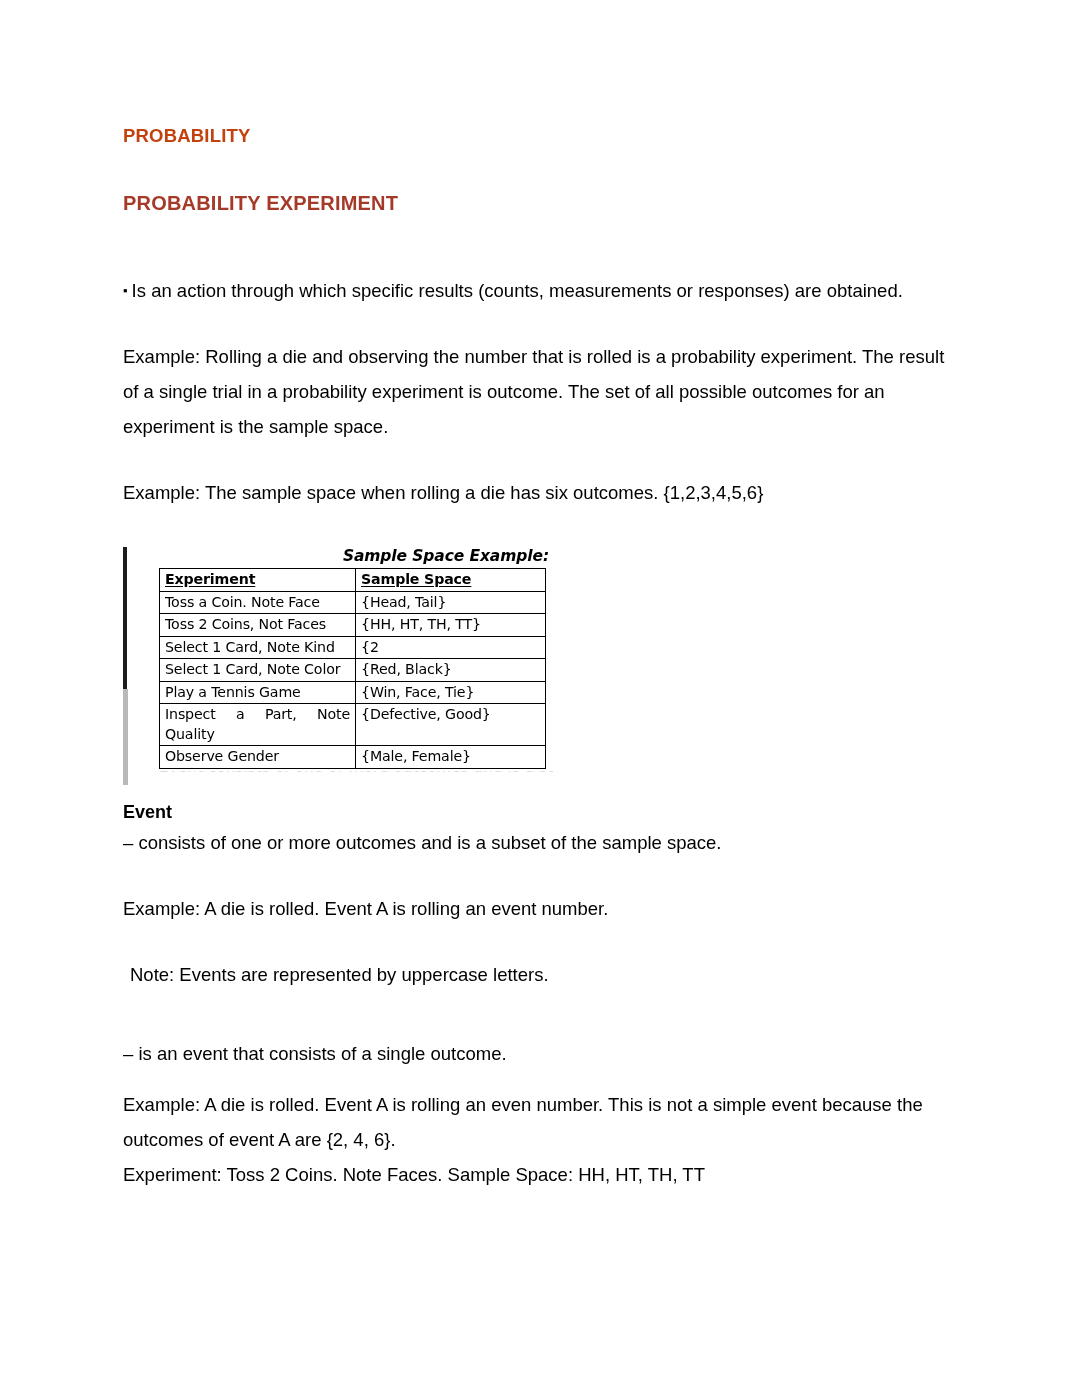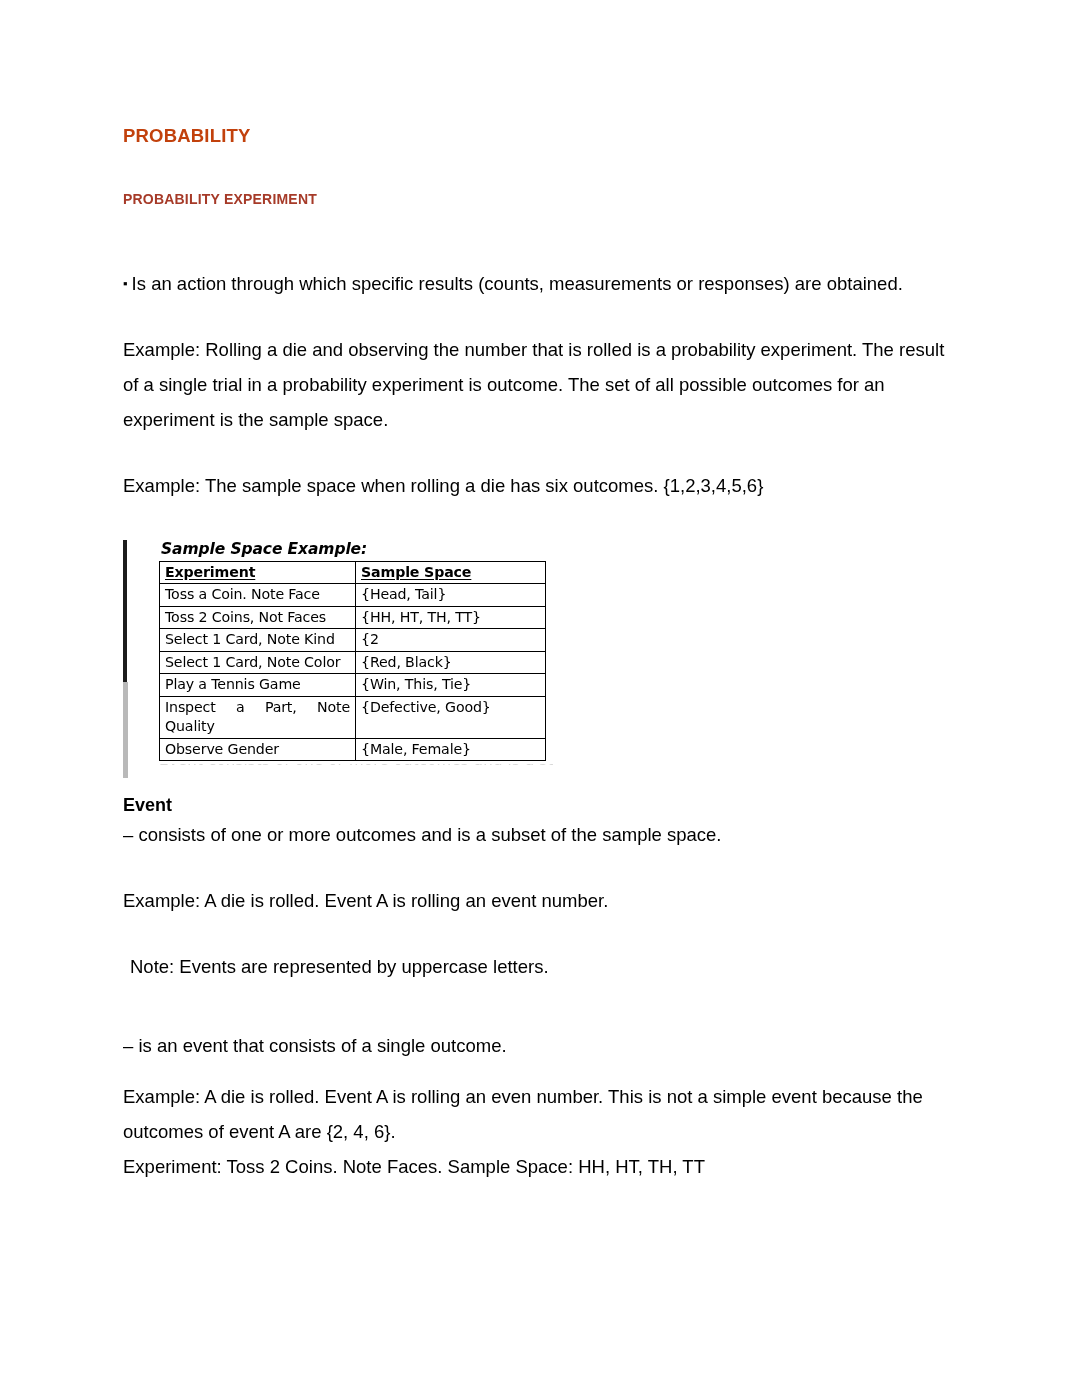--- a/index.html
+++ b/index.html
@@ -37,21 +37,21 @@
   .doc-title {
     font-size: 18.5px;
     font-weight: bold;
     letter-spacing: 0.2px;
     color: #c2410c;
     margin: 0;
     line-height: 1.25;
   }
 
   .section-heading {
-    font-size: 14px;
+    font-size: 20px;
     font-weight: bold;
     letter-spacing: 0.2px;
     margin: 0;
     line-height: 1.25;
   }
 
   .sub-heading {
     font-size: 18px;
     font-weight: bold;
     margin: 0;
@@ -128,20 +128,21 @@
   }
 
   .sse-label {
     font-family: "DejaVu Sans", sans-serif;
     font-size: 15.5px;
     font-weight: bold;
     font-style: italic;
     line-height: 19px;
     margin: 0 0 2px 2px;
     letter-spacing: -0.1px;
+    text-align: right;
   }
 
   table.sample-space {
     border-collapse: collapse;
     width: 386px;
     table-layout: fixed;
     font-family: "DejaVu Sans", sans-serif;
     font-size: 14.2px;
   }
   table.sample-space th,
@@ -251,21 +252,21 @@
             <tr>
               <td>Select 1 Card, Note Kind</td>
               <td>{2</td>
             </tr>
             <tr>
               <td>Select 1 Card, Note Color</td>
               <td>{Red, Black}</td>
             </tr>
             <tr>
               <td>Play a Tennis Game</td>
-              <td>{Win, This, Tie}</td>
+              <td>{Win, Face, Tie}</td>
             </tr>
             <tr>
               <td class="justify-cell">Inspect a Part, Note Quality</td>
               <td class="bottom-cell">{Defective, Good}</td>
             </tr>
             <tr>
               <td>Observe Gender</td>
               <td>{Male, Female}</td>
             </tr>
           </tbody>

